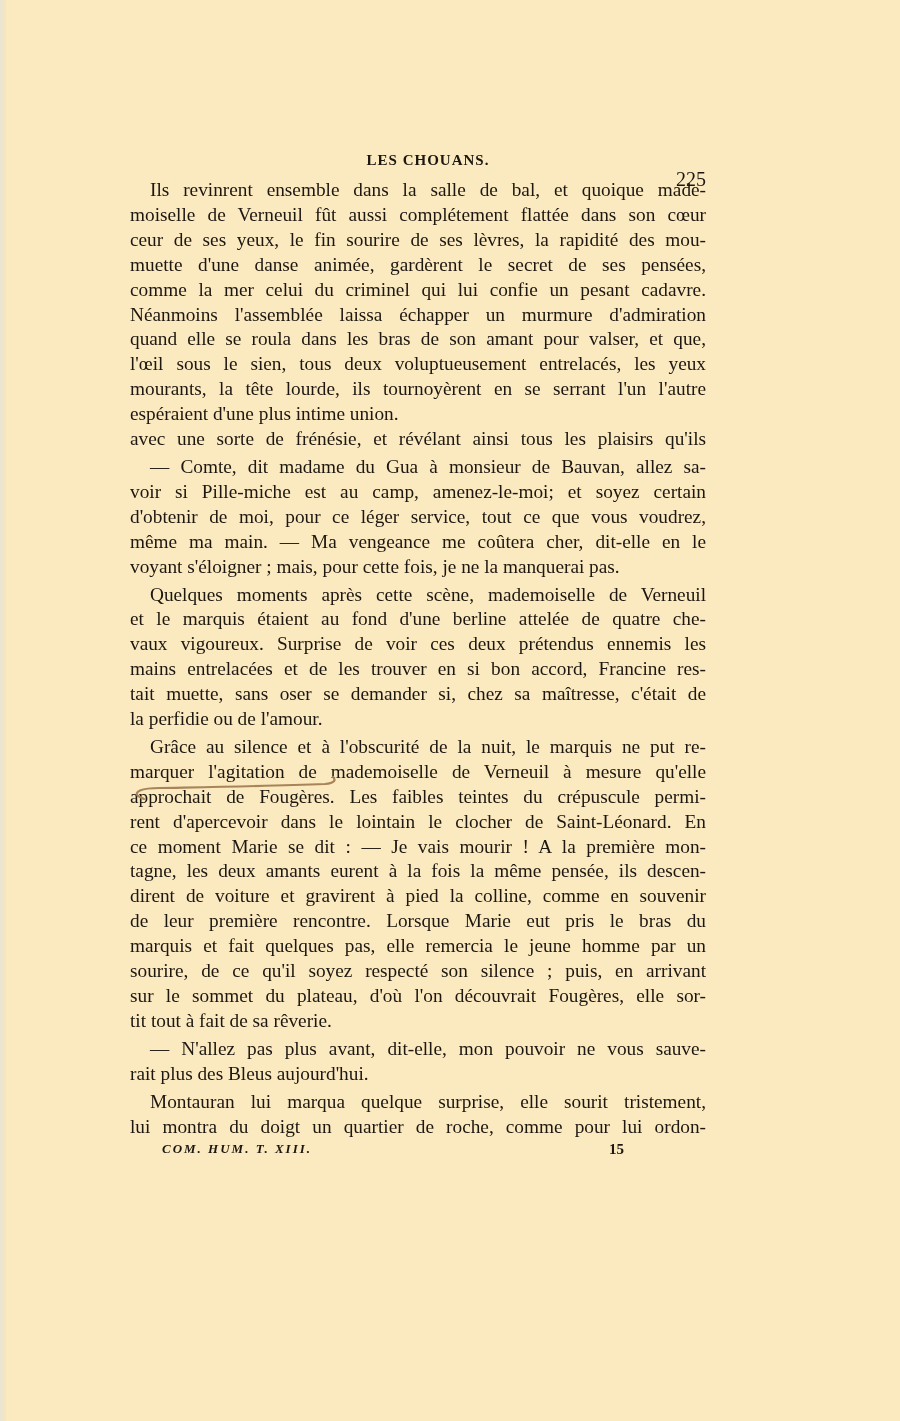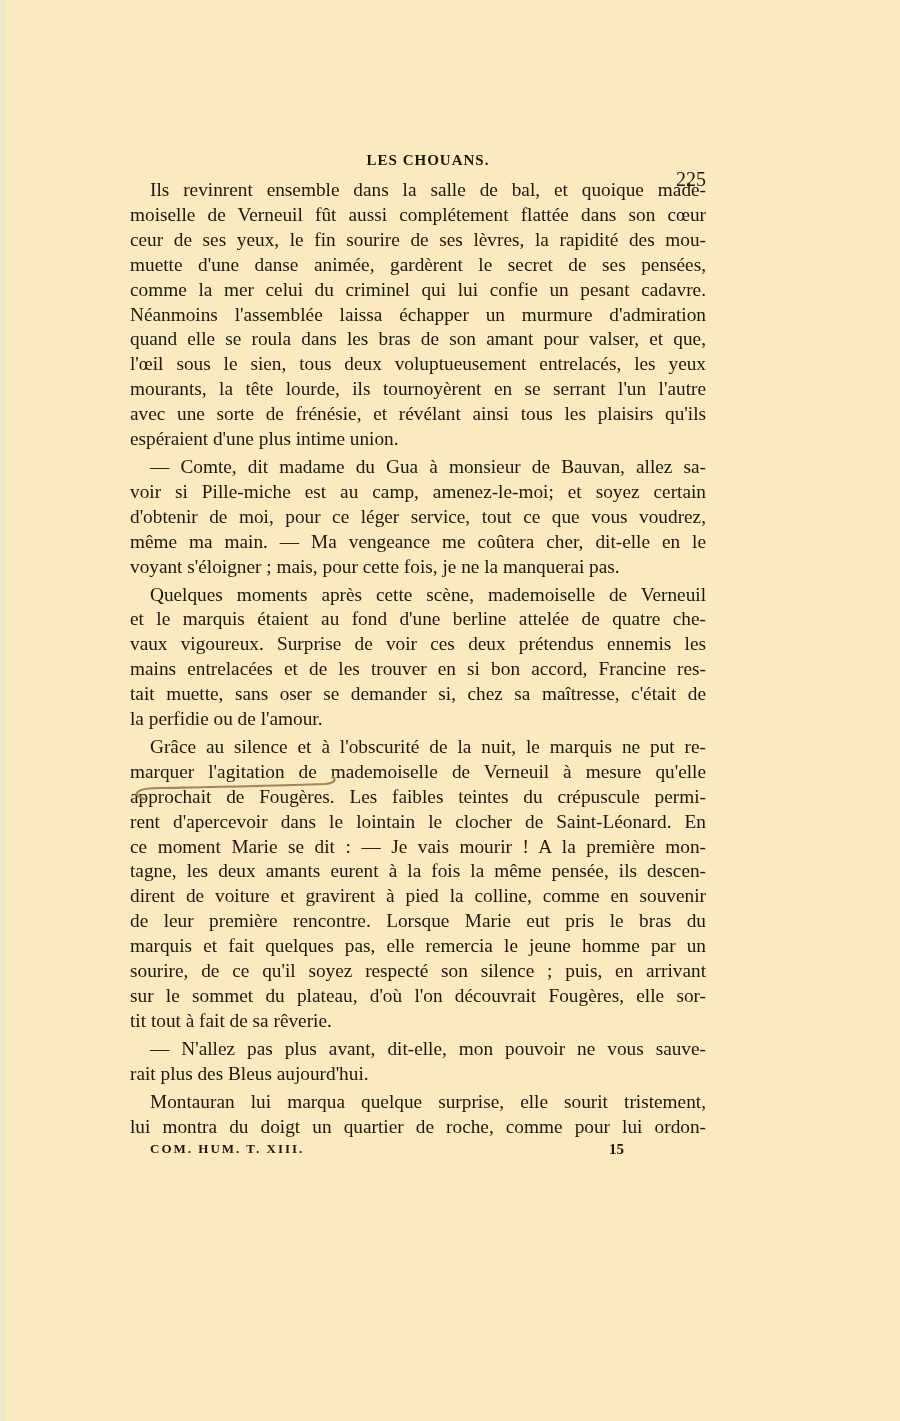--- a/index.html
+++ b/index.html
@@ -35,22 +35,22 @@
     }
     .para { margin: 0; }
     .para + .para { margin-top: 3px; }
     .line { display: block; text-align: justify; text-align-last: justify; white-space: nowrap; }
     .line.last { text-align-last: left; }
     .line.indent { padding-left: 20px; }
     .footer {
       position: relative; height: 24px; margin-top: 2px;
     }
     .signature {
-      position: absolute; left: 20px; top: 0;
-      font-weight: bold; font-size: 13px; letter-spacing: 2px;
+      position: absolute; left: 32px; top: 0;
+      font-weight: bold; font-size: 13px; letter-spacing: 2px; font-style: italic;
     }
     .sheet-number {
       position: absolute; right: 82px; top: 0;
       font-weight: bold; font-size: 15px;
     }
     .pencil-mark {
       position: absolute; left: 130px; top: 776px; width: 220px; height: 30px;
       pointer-events: none;
     }
   </style>
@@ -69,22 +69,22 @@
       <p class="para">
         <span class="line indent">Ils revinrent ensemble dans la salle de bal, et quoique made-</span>
         <span class="line">moiselle de Verneuil fût aussi complétement flattée dans son cœur</span>
         <span class="line">ceur de ses yeux, le fin sourire de ses lèvres, la rapidité des mou-</span>
         <span class="line">muette d'une danse animée, gardèrent le secret de ses pensées,</span>
         <span class="line">comme la mer celui du criminel qui lui confie un pesant cadavre.</span>
         <span class="line">Néanmoins l'assemblée laissa échapper un murmure d'admiration</span>
         <span class="line">quand elle se roula dans les bras de son amant pour valser, et que,</span>
         <span class="line">l'œil sous le sien, tous deux voluptueusement entrelacés, les yeux</span>
         <span class="line">mourants, la tête lourde, ils tournoyèrent en se serrant l'un l'autre</span>
+        <span class="line last">espéraient d'une plus intime union.</span>
         <span class="line">avec une sorte de frénésie, et révélant ainsi tous les plaisirs qu'ils</span>
-        <span class="line last">espéraient d'une plus intime union.</span>
       </p>
       <p class="para">
         <span class="line indent">— Comte, dit madame du Gua à monsieur de Bauvan, allez sa-</span>
         <span class="line">voir si Pille-miche est au camp, amenez-le-moi; et soyez certain</span>
         <span class="line">d'obtenir de moi, pour ce léger service, tout ce que vous voudrez,</span>
         <span class="line">même ma main. — Ma vengeance me coûtera cher, dit-elle en le</span>
         <span class="line last">voyant s'éloigner ; mais, pour cette fois, je ne la manquerai pas.</span>
       </p>
       <p class="para">
         <span class="line indent">Quelques moments après cette scène, mademoiselle de Verneuil</span>

